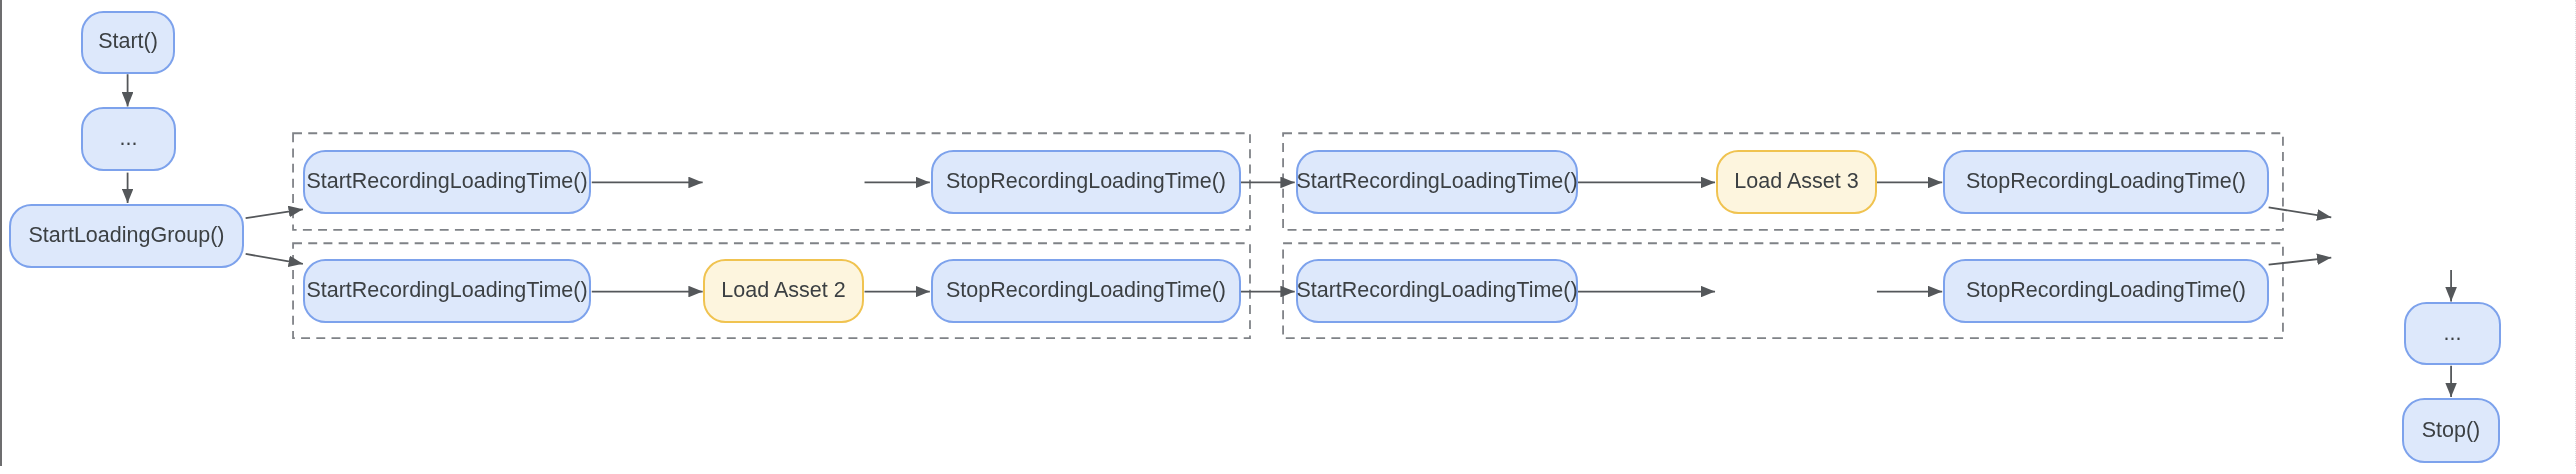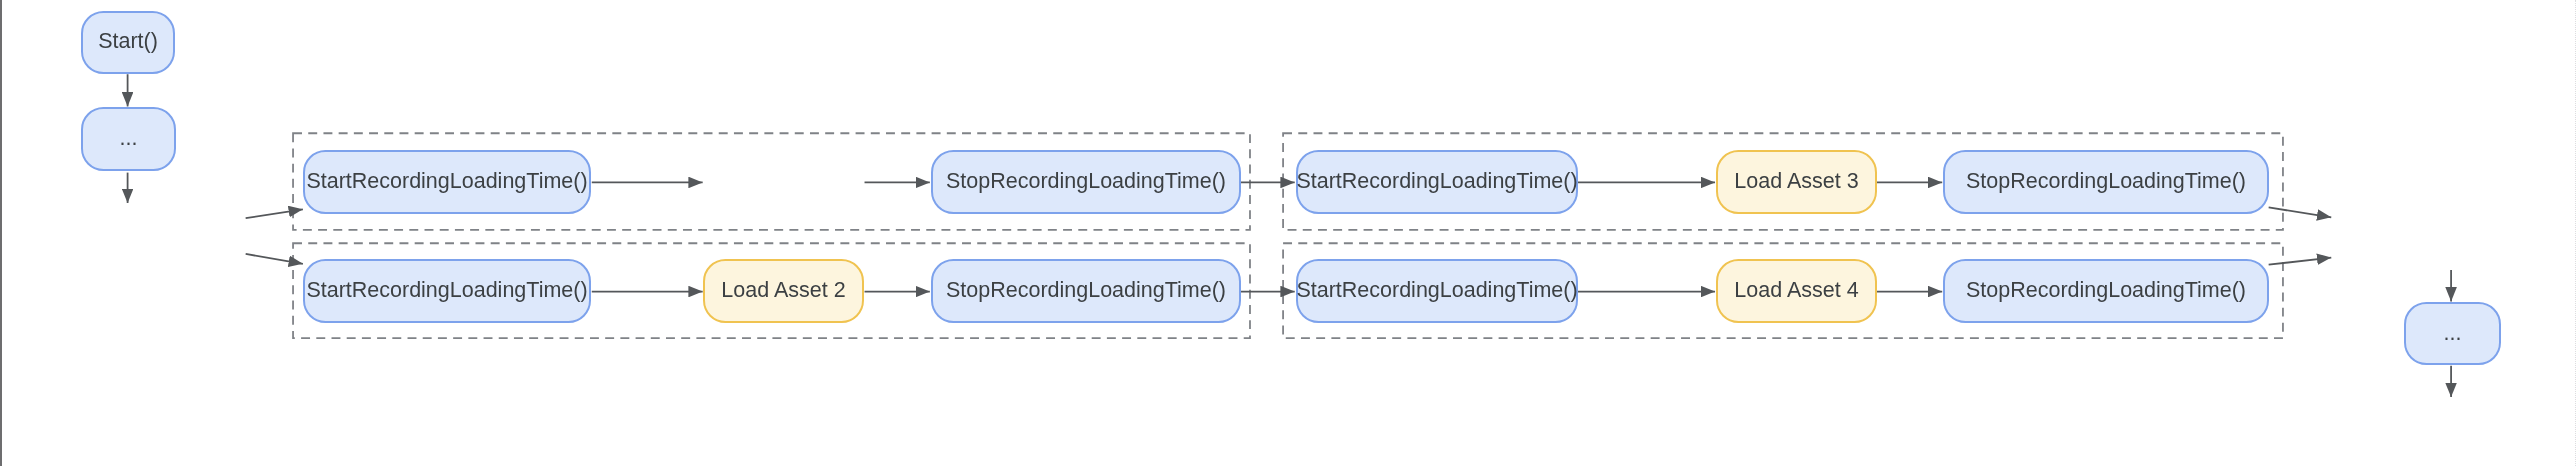--- a/index.html
+++ b/index.html
@@ -98,34 +98,35 @@
     <line class="edge" x1="2098" y1="326" x2="2171" y2="326" marker-end="url(#arrow)"></line>
 
     <line class="edge" x1="2536" y1="232" x2="2606" y2="243" marker-end="url(#arrow)"></line>
     <line class="edge" x1="2536" y1="296" x2="2606" y2="288" marker-end="url(#arrow)"></line>
     <line class="edge" x1="2740" y1="302" x2="2740" y2="337" marker-end="url(#arrow)"></line>
     <line class="edge" x1="2740" y1="409" x2="2740" y2="444" marker-end="url(#arrow)"></line>
   </svg>
 
   <div class="node process" style="left:81px; top:10.7px; width:94px; height:63px;">Start()</div>
   <div class="node process" style="left:81px; top:107px; width:95px; height:64px;">...</div>
+  <div class="node process" style="left:9px; top:204px; width:235px; height:64px;">StartLoadingGroup()</div>
 
   <div class="node process" style="left:303px; top:150px; width:288px; height:64px;">StartRecordingLoadingTime()</div>
   <div class="node process" style="left:931px; top:150px; width:310px; height:64px;">StopRecordingLoadingTime()</div>
 
   <div class="node process" style="left:303px; top:259px; width:288px; height:64px;">StartRecordingLoadingTime()</div>
   <div class="node asset" style="left:703px; top:259px; width:161px; height:64px;">Load Asset 2</div>
   <div class="node process" style="left:931px; top:259px; width:310px; height:64px;">StopRecordingLoadingTime()</div>
 
   <div class="node process" style="left:1296px; top:150px; width:282px; height:64px;">StartRecordingLoadingTime()</div>
   <div class="node asset" style="left:1716px; top:150px; width:161px; height:64px;">Load Asset 3</div>
   <div class="node process" style="left:1943px; top:150px; width:326px; height:64px;">StopRecordingLoadingTime()</div>
 
   <div class="node process" style="left:1296px; top:259px; width:282px; height:64px;">StartRecordingLoadingTime()</div>
-  <div class="node asset" style="left:1716px; top:259px; width:161px; height:64px;">Load Asset 4</div>
   <div class="node process" style="left:1943px; top:259px; width:326px; height:64px;">StopRecordingLoadingTime()</div>
 
   <div class="node process" style="left:2404px; top:302px; width:97px; height:63px;">...</div>
+  <div class="node process" style="left:2402px; top:398px; width:98px; height:65px;">Stop()</div>
 
   <div class="screen-edge-left"></div>
   <div class="screen-edge-right"></div>
 </div>
 
 
 </body></html>

